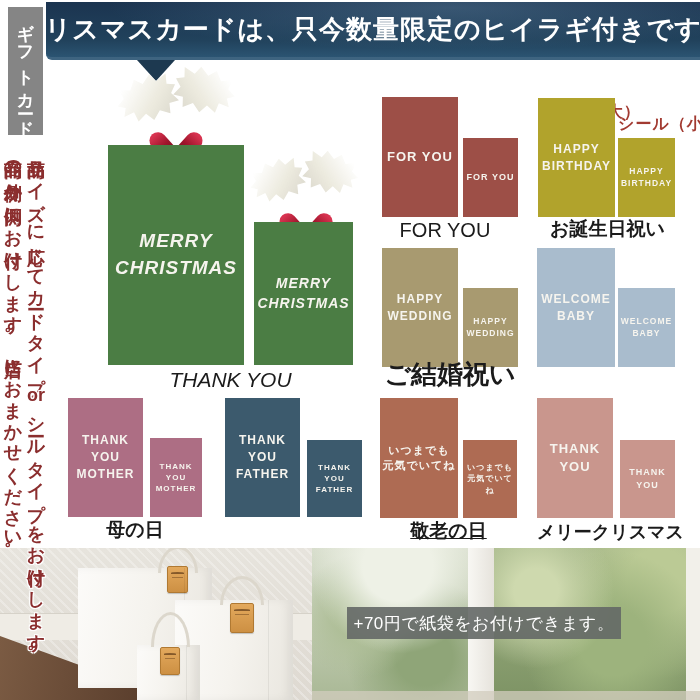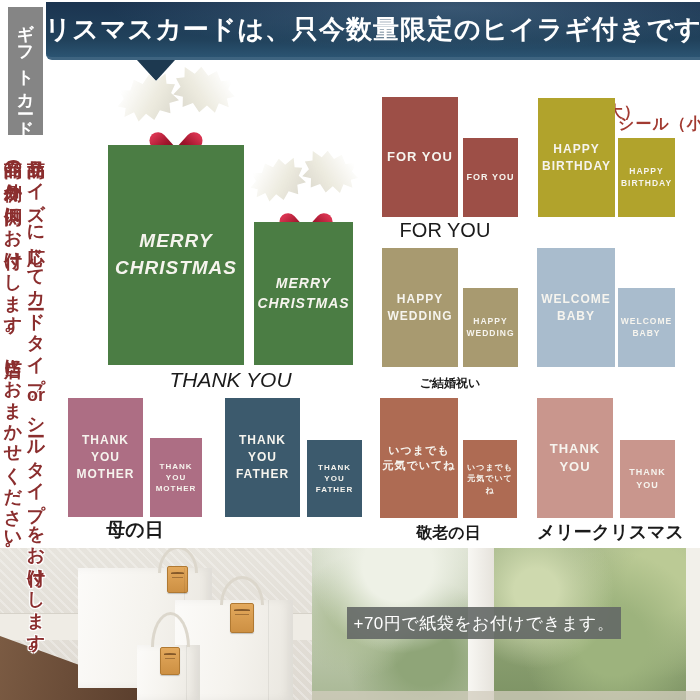--- a/index.html
+++ b/index.html
@@ -145,32 +145,33 @@
     <div class="ann" style="left:0;top:8px;margin-top:24px;">カード（大）</div>
     <div class="card" style="left: 0px; top: 28px; width: 77px; height: 119px; font-size: 12px; background-color: rgb(177, 163, 44);">
       <span>HAPPY</span>
       <span>BIRTHDAY</span>
     </div>
     <div class="ann" style="left:80px;top:44px;">シール（小）</div>
     <div class="card" style="left: 80px; top: 68px; width: 57px; height: 79px; font-size: 8.5px; background-color: rgb(177, 163, 44);">
       <span>HAPPY</span>
       <span>BIRTHDAY</span>
     </div>
+    <div class="glabel jp" style="font-size:19px;">お誕生日祝い</div>
   </div>
 
   <div class="group" style="left:382px;top:248px;width:136px;height:144px;">
     <div class="card" style="left: 0px; top: 0px; width: 76px; height: 119px; font-size: 12px; background-color: rgb(168, 154, 112);">
       <span>HAPPY</span>
       <span>WEDDING</span>
     </div>
     <div class="card" style="left: 81px; top: 40px; width: 55px; height: 79px; font-size: 8.5px; background-color: rgb(168, 154, 112);">
       <span>HAPPY</span>
       <span>WEDDING</span>
     </div>
-    <div class="glabel jp" style="font-size:12px;">ご結婚祝い</div>
+    <div class="glabel jp" style="font-size:26px;">ご結婚祝い</div>
   </div>
 
   <div class="group" style="left:537px;top:248px;width:138px;height:144px;">
     <div class="card" style="left: 0px; top: 0px; width: 78px; height: 119px; font-size: 12px; background-color: rgb(169, 188, 205);">
       <span>WELCOME</span>
       <span>BABY</span>
     </div>
     <div class="card" style="left: 81px; top: 40px; width: 57px; height: 79px; font-size: 8.5px; background-color: rgb(169, 188, 205);">
       <span>WELCOME</span>
       <span>BABY</span>
@@ -202,21 +203,21 @@
 
   <div class="group" style="left:380px;top:398px;width:137px;height:146px;">
     <div class="card" style="left: 0px; top: 0px; width: 78px; height: 120px; font-size: 11px; background-color: rgb(174, 107, 83);">
       <span>いつまでも</span>
       <span>元気でいてね</span>
     </div>
     <div class="card" style="left: 83px; top: 42px; width: 54px; height: 78px; font-size: 8px; background-color: rgb(174, 107, 83);">
       <span>いつまでも</span>
       <span>元気でいてね</span>
     </div>
-    <div class="glabel jp" style="font-size:16px;">敬老の日</div>
+    <div class="glabel jp" style="font-size:19px;text-decoration:underline;">敬老の日</div>
   </div>
 
   <div class="group" style="left:537px;top:398px;width:138px;height:146px;">
     <div class="card" style="left: 0px; top: 0px; width: 76px; height: 120px; font-size: 13px; background-color: rgb(201, 150, 141);">
       <span>THANK YOU</span>
     </div>
     <div class="card" style="left: 83px; top: 42px; width: 55px; height: 78px; font-size: 9px; background-color: rgb(201, 150, 141);">
       <span>THANK YOU</span>
     </div>
     <div class="glabel jp" style="font-size:18px;">メリークリスマス</div>

